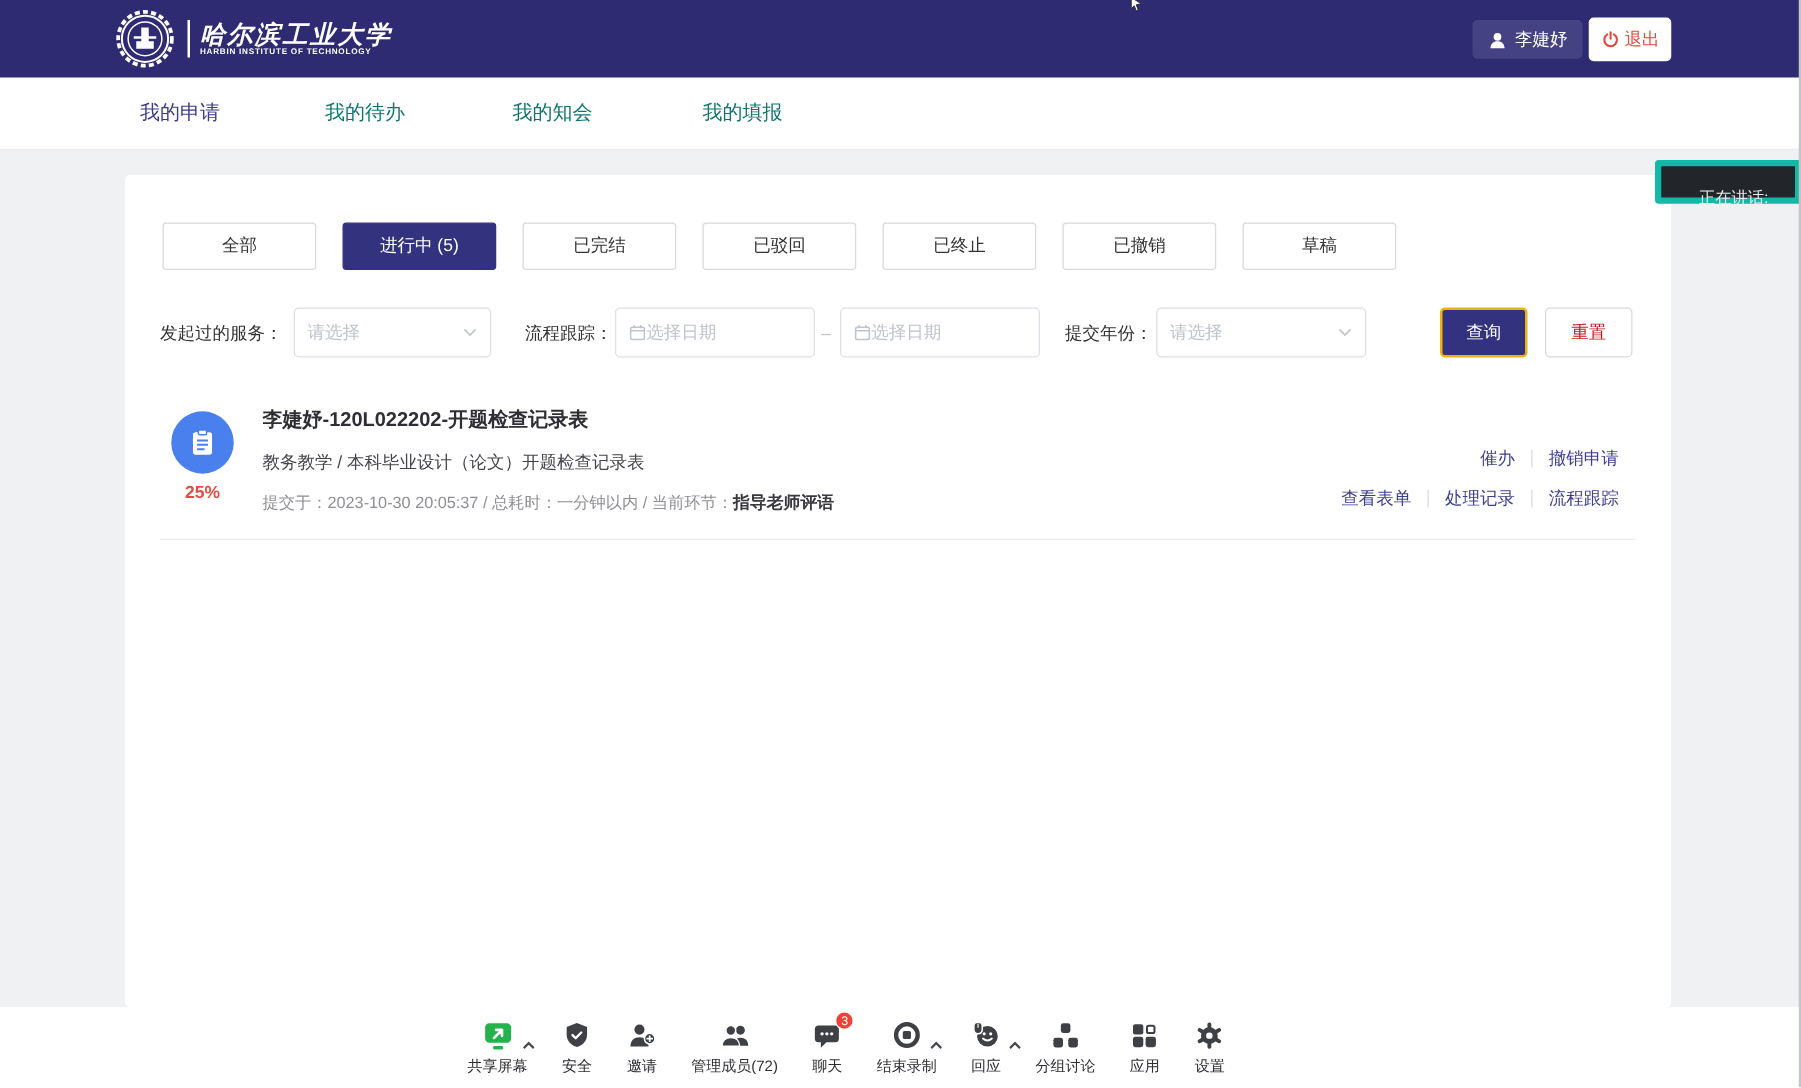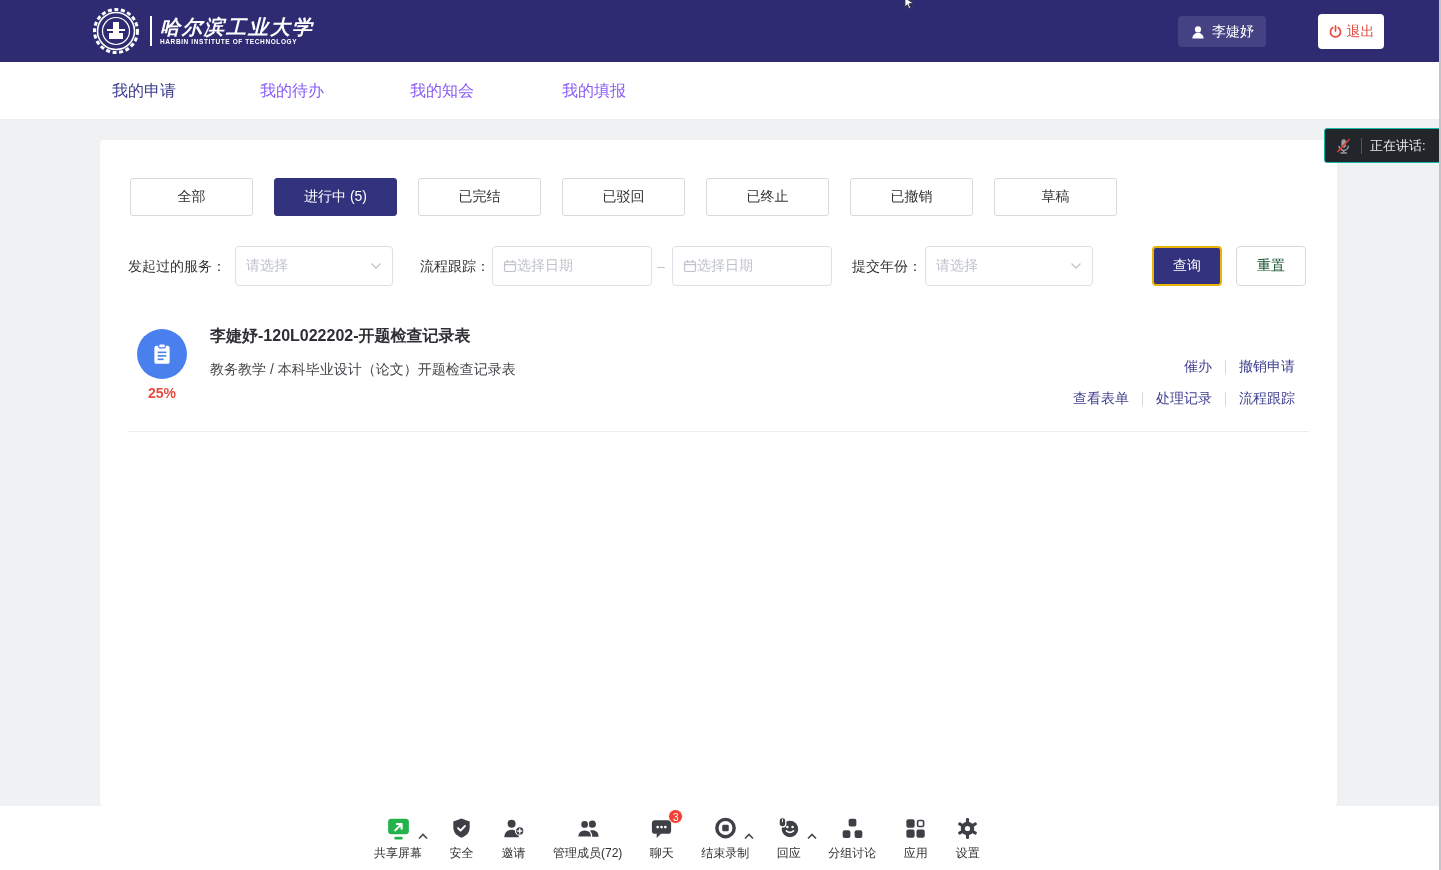--- a/index.html
+++ b/index.html
@@ -9,57 +9,57 @@
     background:#ffffff; position:relative; color:#333;
   }
   
   .header { position:absolute; left:0; top:0; width:1441px; height:64px; background:#2e2b72; }
   .logo { position:absolute; left:92px; top:7px; display:flex; align-items:center; }
   .emblem { width:48px; height:48px; }
   .logo-divider { width:2px; height:30px; background:#ffffff; margin:0 8px 0 10px; }
   .logo-cn { color:#fff; font-family:"DejaVu Serif","Liberation Serif",serif; font-style:italic; font-weight:700; font-size:20px; letter-spacing:2px; line-height:22px; }
   .logo-en { color:#fff; font-size:6.5px; font-weight:700; letter-spacing:0.6px; line-height:8px; }
   .user-chip { position:absolute; left:1178px; top:16px; height:31px; background:#454284; border-radius:4px; display:flex; align-items:center; padding:0 12px; color:#fff; font-size:14px; gap:6px; cursor:pointer; }
-  .logout-btn { position:absolute; left:1271px; top:14px; height:35px; width:66px; background:#fff; border-radius:4px; display:flex; align-items:center; justify-content:center; gap:4px; color:#e04b3f; font-size:14px; cursor:pointer;margin-left:47px; }
+  .logout-btn { position:absolute; left:1271px; top:14px; height:35px; width:66px; background:#fff; border-radius:4px; display:flex; align-items:center; justify-content:center; gap:4px; color:#e04b3f; font-size:14px; cursor:pointer; }
   .cursor-mark { position:absolute; left:903px; top:0; }
   
   .navbar { position:absolute; left:0; top:62px; width:1441px; height:58px; background:#fff; border-bottom:1px solid #ececec; }
-  .nav-tab { position:absolute; top:0; height:58px; line-height:58px; font-size:16px; color:#8b5cf6; cursor:pointer; }
+  .nav-tab { position:absolute; top:0; height:58px; line-height:58px; font-size:16px; color:#0f766e; cursor:pointer; }
   .nav-tab.active { color:#3a3a8e; }
   
   .content-bg { position:absolute; left:0; top:120px; width:1441px; height:686px; background:#f0f1f3; }
   .card { position:absolute; left:100px; top:140px; width:1237px; height:666px; background:#fff; border-radius:4px; }
   
   .status-tabs { position:absolute; left:30px; top:24px; display:flex; gap:21px; }
   .stab { width:123px; height:38px; border:1px solid #d9d9d9; background:#fff; border-radius:3px; display:flex; align-items:center; justify-content:center; font-size:14px; color:#333; cursor:pointer;margin-top:14px; }
   .stab.active { background:#32327e; border-color:#32327e; color:#fff; }
   
   .filter-row { position:absolute; left:0; top:106px; width:1237px; height:40px; }
   .flabel { position:absolute; top:0; height:40px; line-height:40px; font-size:14px; color:#333; }
   .fbox { position:absolute; top:0; height:40px; border:1px solid #dcdfe6; border-radius:4px; background:#fff; display:flex; align-items:center; padding:0 10px; gap:0; cursor:pointer; }
   .placeholder { font-size:14px; color:#bfc3cb; flex:1; }
   .fbox .caret { margin-left:auto; }
   .range-sep { position:absolute; top:0; height:40px; line-height:40px; font-size:14px; color:#bfc3cb; }
   .btn { position:absolute; top:0; width:70px; height:40px; border-radius:4px; font-size:14px; display:flex; align-items:center; justify-content:center; cursor:pointer; }
   .btn-primary { background:#32327e; color:#fff; border:2px solid #eab308; }
-  .btn-plain { background:#fff; color:#14532d; border:1px solid #d9d9d9;text-align:center; }
+  .btn-plain { background:#fff; color:#b91c1c; border:1px solid #d9d9d9;text-align:center; }
   
   .list-item { position:absolute; left:28px; top:180px; width:1181px; height:112px; border-bottom:1px solid #ececec; }
   .item-icon { position:absolute; left:9px; top:9px; width:50px; height:50px; border-radius:50%; background:#4a80ee; display:flex; align-items:center; justify-content:center; }
   .item-progress { position:absolute; left:9px; top:65px; width:50px; text-align:center; font-size:14px; color:#e64c41;font-weight:bold; }
   .item-title { position:absolute; left:82px; top:6px; font-size:16px; font-weight:700; color:#2e2e34; }
   .item-category { position:absolute; left:82px; top:41px; font-size:14px; color:#45454b; }
   .item-meta { position:absolute; left:82px; top:73px; font-size:13px; color:#8e8e94; }
   .item-meta b { color:#38383e; font-weight:700; font-size:13.5px; }
   .actions { position:absolute; right:14px; display:flex; align-items:center; }
   .actions.row1 { top:38px; } .actions.row2 { top:70px; }
   .alink { font-size:14px; color:#3f3f90; cursor:pointer; white-space:nowrap; }
   .asep { width:1px; height:14px; background:#d8d8d8; margin:0 13px; }
   
-  .speaking-badge { position:absolute; left:1324px; top:128px; width:117px; height:35px; background:#22252a; border:1px solid #14b8a6; border-radius:3px 0 0 3px; display:flex; align-items:center; padding-left:9px; gap:8px; }
+  .speaking-badge { position:absolute; left:1324px; top:128px; width:117px; height:35px; background:#22252a; border:5px solid #14b8a6; border-radius:3px 0 0 3px; display:flex; align-items:center; padding-left:9px; gap:8px;flex-direction:column; }
   .speaking-divider { width:1px; height:16px; background:#55575c; }
   .speaking-text { color:#e9e9ea; font-size:13px; white-space:nowrap; }
   
   .bottom-bar { position:absolute; left:0; top:806px; width:1441px; height:64px; background:#fff; }
   .toolbar { position:absolute; left:374px; top:7px; display:flex; gap:27px; align-items:flex-start; }
   .titem { display:flex; flex-direction:column; align-items:center; cursor:pointer; }
   .ticon-wrap { position:relative; height:30px; display:flex; align-items:center; }
   .tlabel { font-size:12px; color:#2f2f33; margin-top:2px; white-space:nowrap; }
   .tcaret { position:absolute; right:-16px; bottom:3px; cursor:pointer; }
   .tbadge { position:absolute; top:-4px; right:-9px; min-width:15px; height:15px; background:#f04136; color:#fff; font-size:10px; line-height:15px; text-align:center; border-radius:8px; padding:0 3px; border:1px solid #fff; }
@@ -169,20 +169,21 @@
         <rect x="4" y="3.5" width="14" height="16.5" rx="2" fill="#ffffff"></rect>
         <rect x="8" y="1.8" width="6" height="3.6" rx="1" fill="#ffffff" stroke="#4a80ee" stroke-width="1.1"></rect>
         <line x1="7" y1="9.5" x2="15" y2="9.5" stroke="#4a80ee" stroke-width="1.5"></line>
         <line x1="7" y1="12.7" x2="15" y2="12.7" stroke="#4a80ee" stroke-width="1.5"></line>
         <line x1="7" y1="15.9" x2="12.5" y2="15.9" stroke="#4a80ee" stroke-width="1.5"></line>
       </svg>
     </div>
     <div class="item-progress">25%</div>
     <div class="item-title">李婕妤-120L022202-开题检查记录表</div>
     <div class="item-category">教务教学 / 本科毕业设计（论文）开题检查记录表</div>
+    <div class="item-meta"><span>提交于：2023-10-30 20:05:37 / 总耗时：一分钟以内 / 当前环节：</span><b>指导老师评语</b></div>
     <div class="actions row1">
       <span class="alink">催办</span>
       <span class="asep"></span>
       <span class="alink">撤销申请</span>
     </div>
     <div class="actions row2">
       <span class="alink">查看表单</span>
       <span class="asep"></span>
       <span class="alink">处理记录</span>
       <span class="asep"></span>

